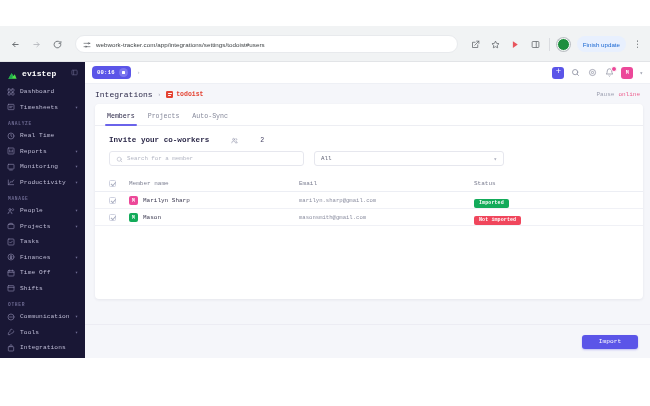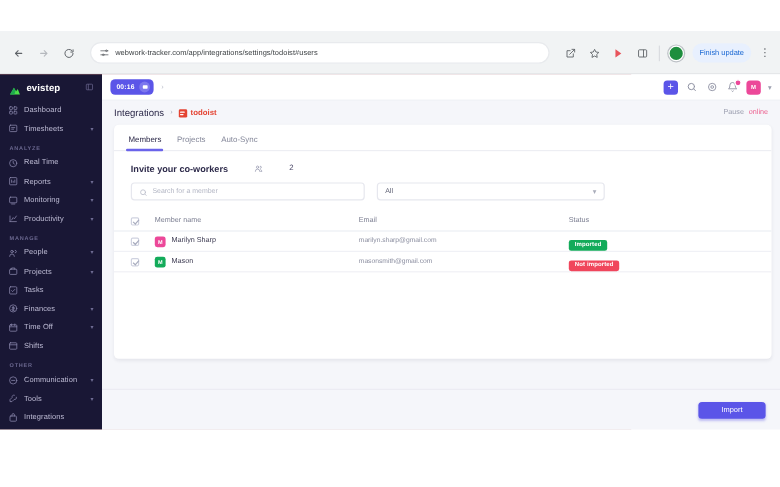--- a/index.html
+++ b/index.html
@@ -49,21 +49,21 @@
     box-shadow: 0 0 0 1px #bdc1c6; cursor: pointer; flex: none;
   }
   .update-pill {
     height: 16px; border-radius: 8px; background: #e8f0fe; color: #1967d2;
     font-size: 6.2px; display: flex; align-items: center; padding: 0 6px;
     cursor: pointer; white-space: nowrap;
   }
   .kebab { font-size: 9px; color: #5f6368; cursor: pointer; line-height: 1; }
 
   
-  .app { position: absolute; left: 0; top: 62px; width: 526px; height: 296px; background: #7f1d1d; }
+  .app { position: absolute; left: 0; top: 62px; width: 526px; height: 296px; background: #7f1d1d; font-family: Liberation Mono, monospace; }
 
   
   .sidebar {
     position: absolute; left: 0; top: 0; width: 85px; height: 296px;
     background: #191735; color: #c9c7de; overflow: hidden;
   }
   .brand {
     height: 22px; display: flex; align-items: center; padding: 0 7px; gap: 4px;
   }
   .brand-mark { width: 11px; height: 11px; flex: none; }

